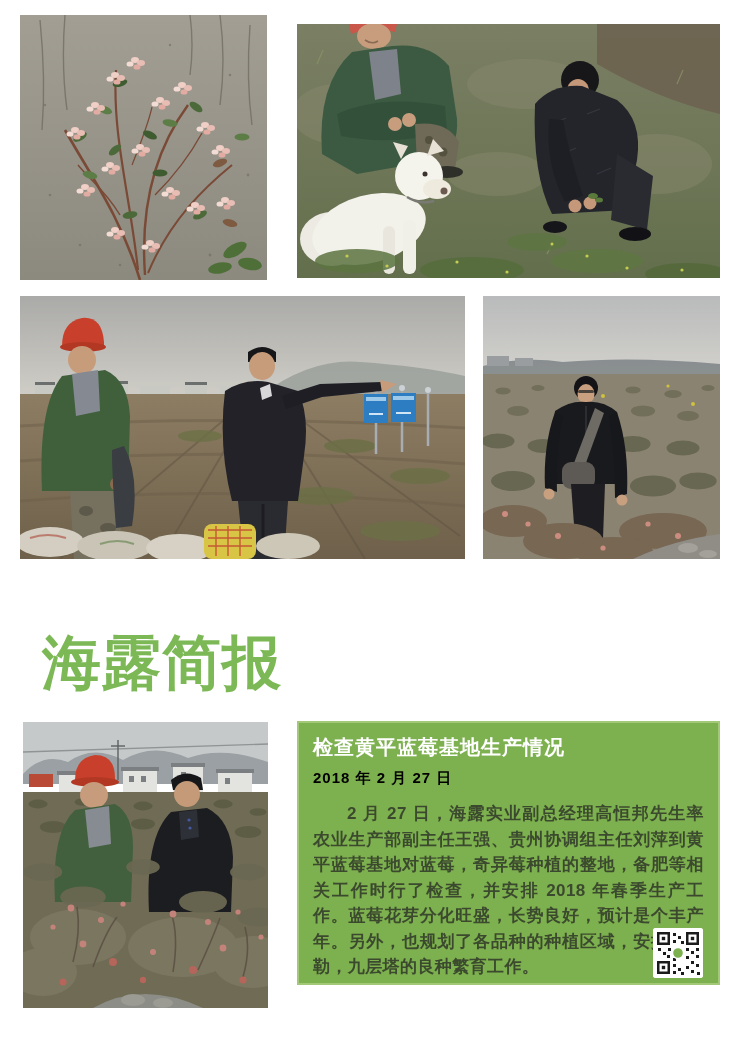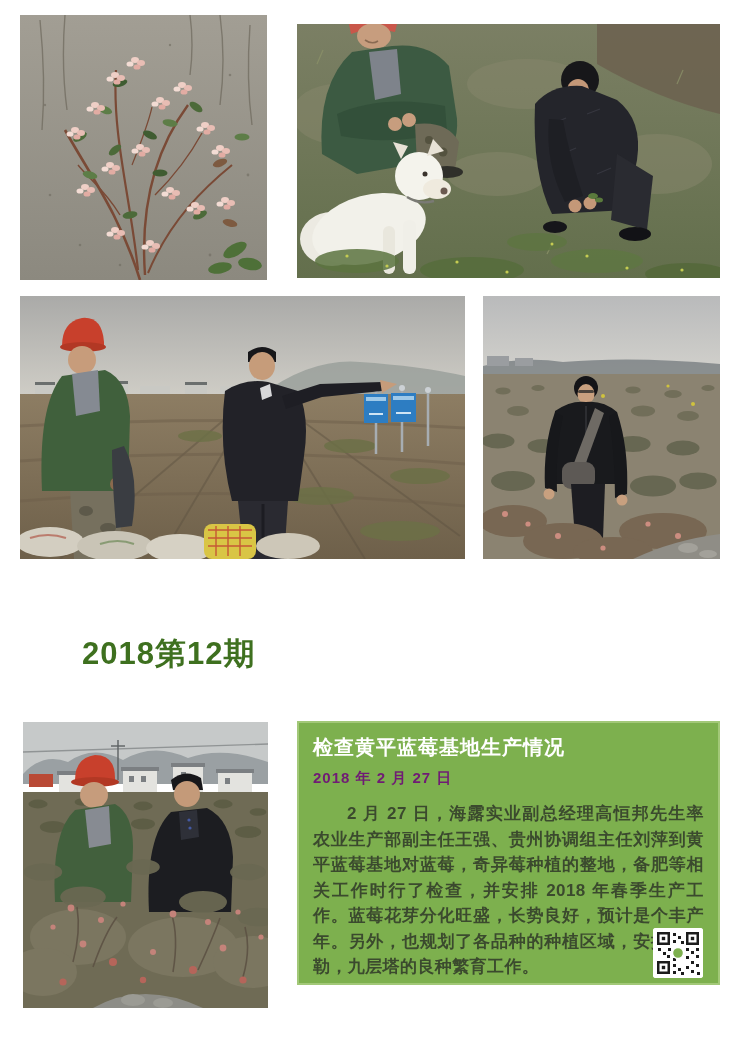--- a/index.html
+++ b/index.html
@@ -33,21 +33,21 @@
   .panel{
     position:absolute;left:297px;top:721px;width:423px;height:264px;
     background:#7db04e;border:2px solid #a2c878;box-sizing:border-box;
   }
   .panel-title{
     margin:11px 14px 0 14px;
     font-size:20px;font-weight:bold;color:#ffffff;letter-spacing:1px;
   }
   .panel-date{
     margin:8px 14px 0 14px;
-    font-size:15px;font-weight:bold;color:#701a75;letter-spacing:1px;
+    font-size:15px;font-weight:bold;color:#000000;letter-spacing:1px;
   }
   .panel-body{
     margin:13px 14px 0 14px;
     font-size:17px;font-weight:bold;color:#3b4a2e;
     line-height:25.5px;text-align:justify;text-indent:2em;letter-spacing:.4px;
   }
   .qr{
     position:absolute;right:15px;bottom:5px;width:50px;height:50px;
     background:#ffffff;border-radius:3px;
   }
@@ -415,21 +415,21 @@
       </g>
       <path d="M150,263 L237,263 L237,238 Q190,244 150,263 Z" fill="#8f8d86"></path>
       <g fill="#a3a19a">
           <ellipse cx="205" cy="252" rx="10" ry="5"></ellipse>
           <ellipse cx="225" cy="258" rx="9" ry="4"></ellipse>
         </g>
     </svg>
   </div>
 
   <div class="title-row">
-    <span class="issue">2018第12期</span>
+    <span class="main-title">海露简报</span>
   </div>
 
   <div class="photo" style="left:23px;top:722px;width:245px;height:286px">
     <svg viewBox="0 0 245 286">
       <defs>
           <ellipse id="b5" cx="0" cy="0" rx="12" ry="5.5"></ellipse>
         </defs>
       <rect width="245" height="60" fill="#c6c9c9"></rect>
       <path d="M0,52 Q20,30 45,40 Q70,22 100,38 Q130,20 165,36 Q200,24 245,40 L245,62 L0,62 Z" fill="#9aa0a3"></path>
       <g stroke="#5c6062" stroke-width="1.4">

